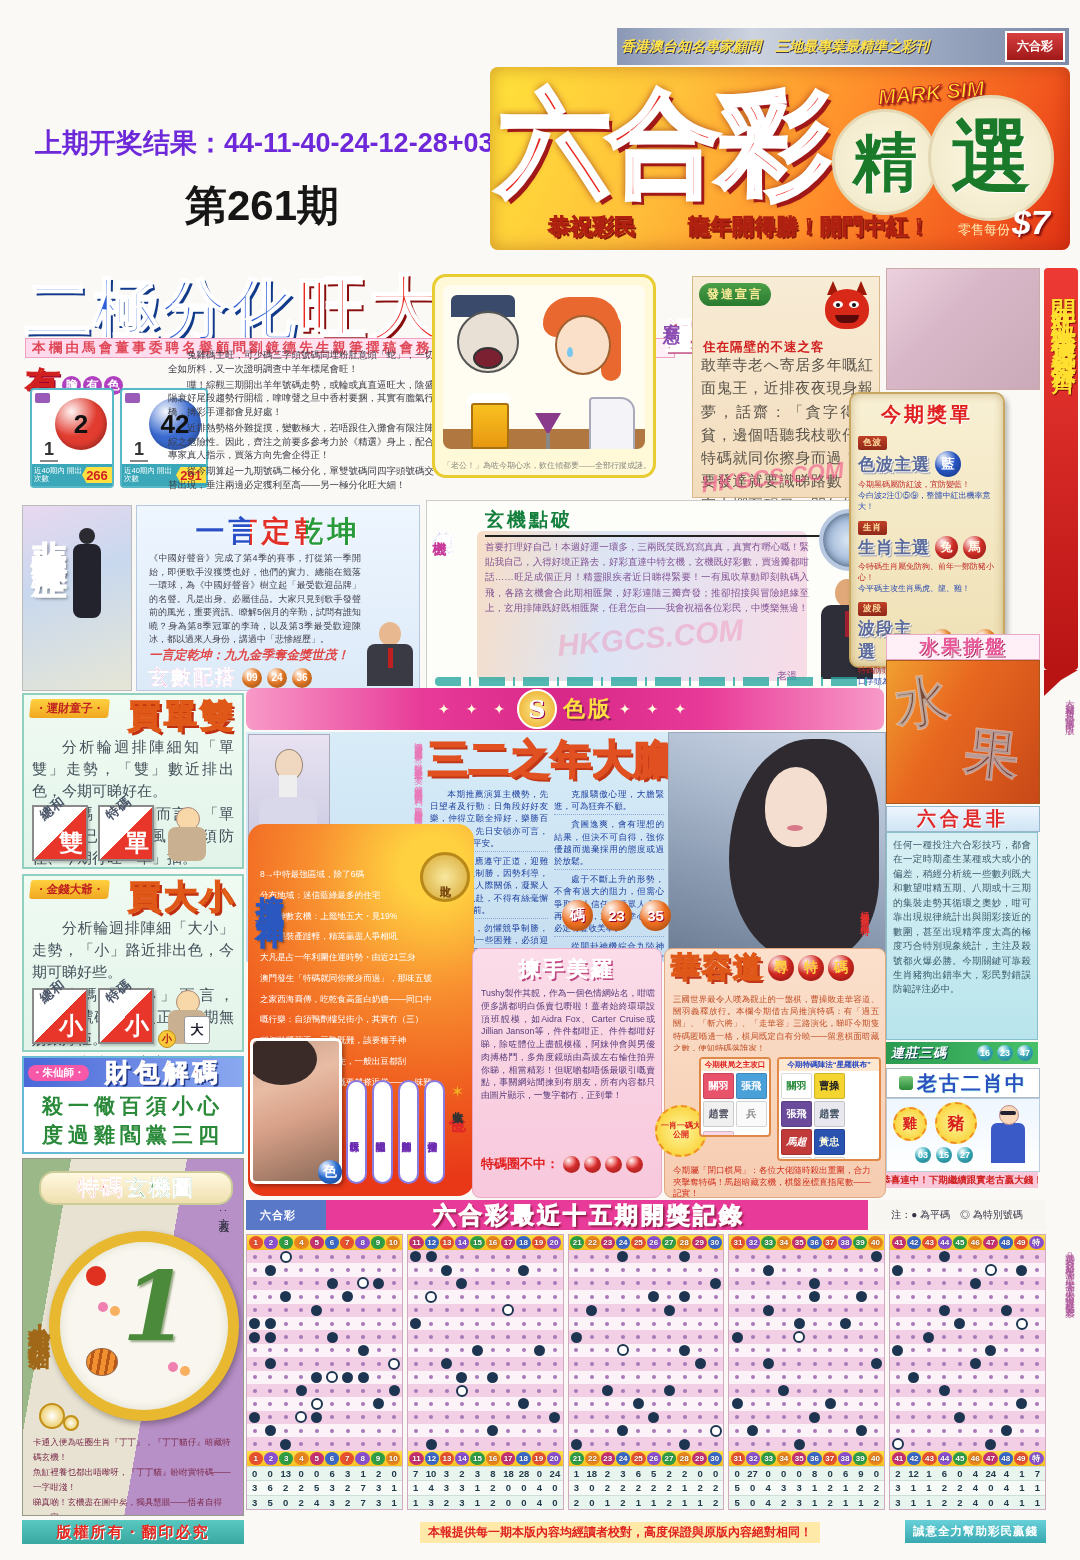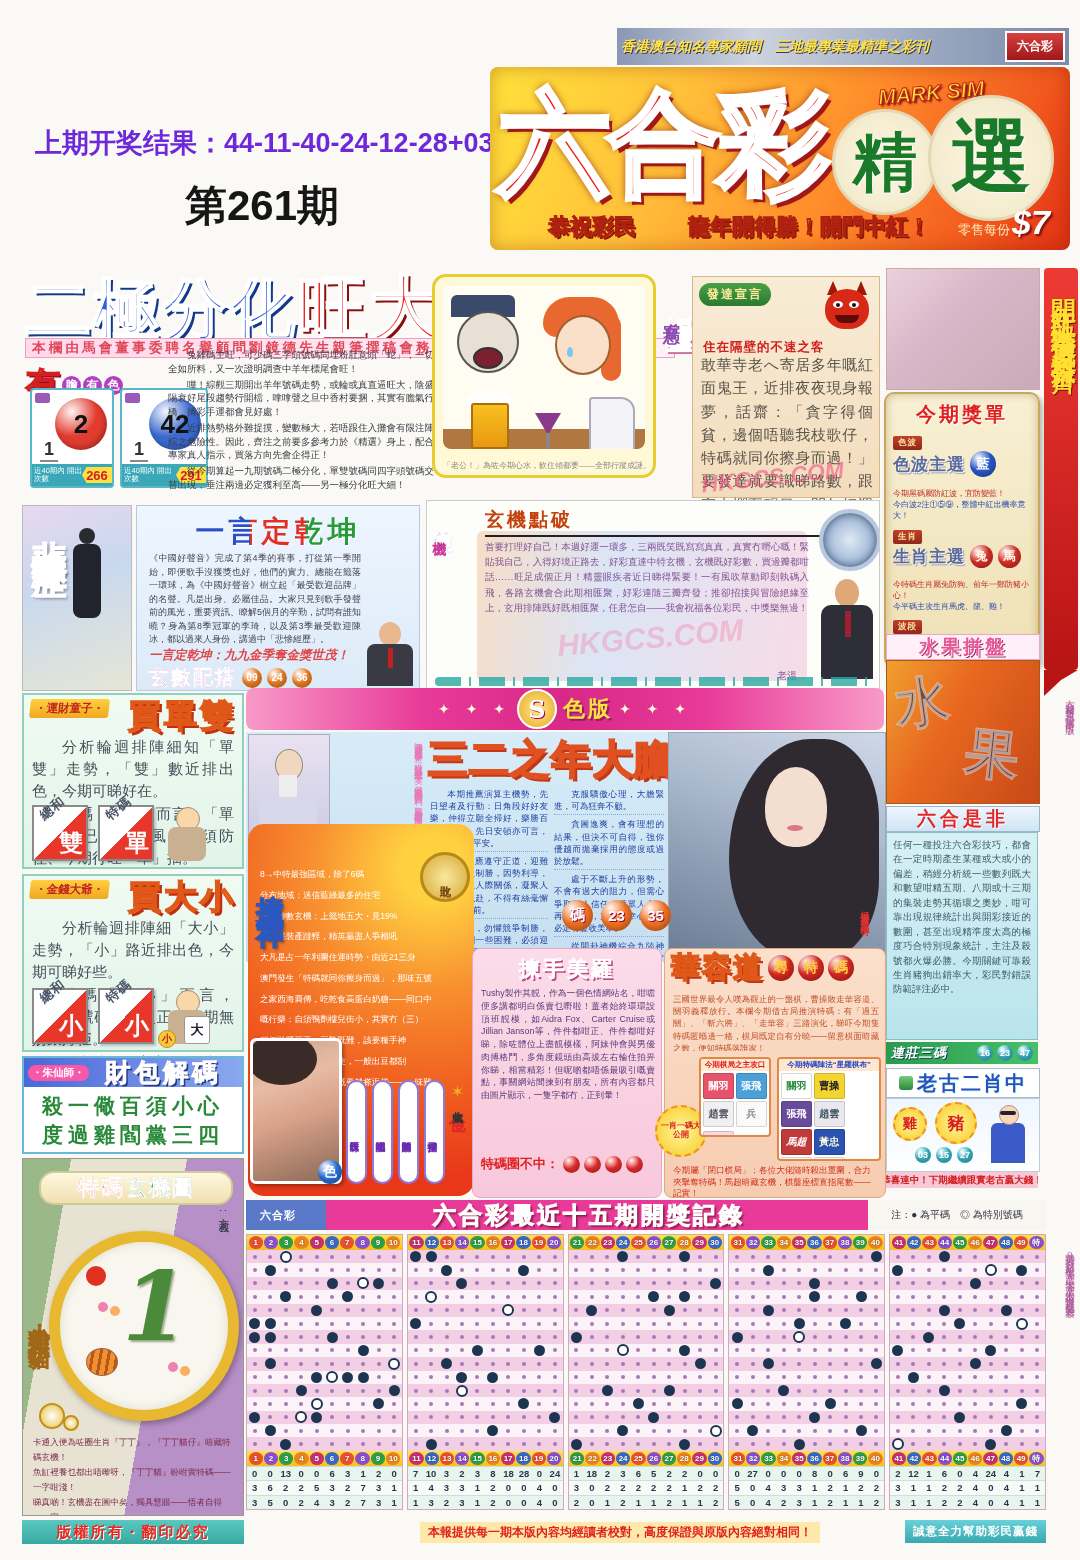--- a/index.html
+++ b/index.html
@@ -115,45 +115,45 @@
   .oneman{position:absolute;right:6px;bottom:4px;width:46px;height:64px;}
   .oneman .hd{position:absolute;left:12px;top:0;width:22px;height:24px;border-radius:50%;background:#e8b890;}
   .oneman .bd{position:absolute;left:0;top:22px;width:46px;height:42px;border-radius:8px 8px 0 0;background:#3a3a44;}
   .oneman .tie{position:absolute;left:21px;top:26px;width:5px;height:20px;background:#c02020;}
   .mystic{left:426px;top:500px;width:454px;height:190px;background:#fdfdfa;border:1px solid #ccc;box-sizing:border-box;overflow:hidden;}
   .mystic .collage{position:absolute;left:50px;top:30px;width:330px;height:150px;
     background:linear-gradient(100deg,rgba(240,190,150,.5),rgba(180,200,240,.45) 40%,rgba(240,170,200,.4));border-radius:6px;}
   .mystic .badge{position:absolute;left:4px;top:6px;text-align:center;}
   .mystic .badge .x1{writing-mode:vertical-rl;font-size:20px;font-weight:bold;color:#3a58c8;-webkit-text-stroke:.5px #fff;letter-spacing:3px;}
   .mystic .badge .x2{writing-mode:vertical-rl;font-size:14px;font-weight:bold;color:#c83a9a;letter-spacing:2px;display:block;margin-top:4px;}
-  .mystic .tt{position:absolute;left:58px;top:6px;font-size:19px;font-weight:bold;color:#c2410c;letter-spacing:3px;
+  .mystic .tt{position:absolute;left:58px;top:6px;font-size:19px;font-weight:bold;color:#15803d;letter-spacing:3px;
     border-bottom:2px solid #222;width:372px;padding-bottom:2px;}
   .mystic .body{position:absolute;left:58px;top:38px;width:324px;font-size:9.5px;color:rgba(120,70,140,.92);line-height:1.6;text-align:justify;}
   .mystic .sig{position:absolute;left:350px;top:168px;font-size:10px;color:#8a5a9a;}
   .mystic .wm{position:absolute;left:130px;top:120px;font-size:30px;font-weight:bold;font-style:italic;color:rgba(240,120,170,.35);transform:rotate(-5deg);}
   .plate{position:absolute;left:392px;top:8px;width:54px;height:54px;border-radius:50%;
     background:radial-gradient(#dfeaf4,#7a9ac8);border:4px solid #b8c8e0;box-shadow:inset 0 0 8px #456;}
   .mysticman{position:absolute;left:394px;top:78px;width:52px;height:100px;}
   .mysticman .hd{position:absolute;left:14px;top:0;width:24px;height:28px;border-radius:50%;background:#e0a878;}
   .mysticman .bd{position:absolute;left:0;top:26px;width:52px;height:74px;border-radius:10px 10px 0 0;background:#2e2e38;}
   .mysticman .tie{position:absolute;left:24px;top:32px;width:6px;height:26px;background:#a02030;}
   .chain{position:absolute;left:8px;bottom:3px;right:8px;height:9px;
     background:repeating-linear-gradient(90deg,#2aa8a0 0 26px,transparent 26px 34px,#2aa8a0 34px 36px,transparent 36px 44px);
     border-radius:4px;opacity:.8;}
   
   .rcollage{left:886px;top:268px;width:152px;height:120px;background:linear-gradient(135deg,#ecd0de,#d8b8c8 40%,#caaab8);border:1px solid #caa;}
-  .scroll{left:884px;top:392px;width:156px;height:276px;background:linear-gradient(#f8f0d4,#efe0b4);
+  .scroll{left:849px;top:392px;width:156px;height:276px;background:linear-gradient(#f8f0d4,#efe0b4);
     border:2px solid #c8a860;border-radius:10px;box-shadow:inset 0 0 10px rgba(140,100,30,.4),3px 4px 5px rgba(0,0,0,.25);box-sizing:border-box;}
   .scroll .tt{margin-top:7px;text-align:center;font-size:20px;font-weight:bold;color:#e02020;letter-spacing:3px;text-shadow:1px 1px 0 #fff;}
   .sc-item{padding:3px 7px 0;}
   .sc-item .tag{display:inline-block;background:linear-gradient(#c04028,#902818);color:#ffe0a0;font-size:8.5px;
     font-weight:bold;padding:1px 5px;border-radius:2px;letter-spacing:1px;}
   .sc-row{display:flex;align-items:center;gap:5px;margin-top:1px;}
   .sc-item .st{font-size:17px;font-weight:bold;color:#5a6a9a;text-shadow:1px 1px 0 #fff,2px 2px 1px #99a;letter-spacing:1px;}
-  .sc-note{font-size:8px;line-height:1.4;margin-top:11px;}
+  .sc-note{font-size:8px;line-height:1.4;margin-top:2px;}
   .n-red{color:#c02828;}.n-blue{color:#2848b0;}
   .bball{width:26px;height:26px;background-color:#2858c8;color:#fff;font-size:13px;}
   .zball{width:23px;height:23px;background-color:#d83028;color:#ffe;font-size:12px;}
   .nball{width:23px;height:23px;background-color:#f08828;color:#402;font-size:12px;}
   .zhi{color:#c02020;font-size:11px;font-weight:bold;}
   .rbanner{left:1044px;top:268px;width:34px;height:402px;background:linear-gradient(#ee3a34,#b81414);border-radius:4px;}
   .rbanner .vt{position:absolute;left:4px;top:10px;writing-mode:vertical-rl;font-size:25px;font-weight:bold;color:#ffe030;
     text-shadow:1px 1px 0 #7a0c0c;letter-spacing:7px;}
   .rbanner::after{content:"";position:absolute;left:0;top:100%;border-left:17px solid #b81414;border-right:17px solid transparent;
     border-bottom:16px solid transparent;border-top:10px solid #b81414;}

